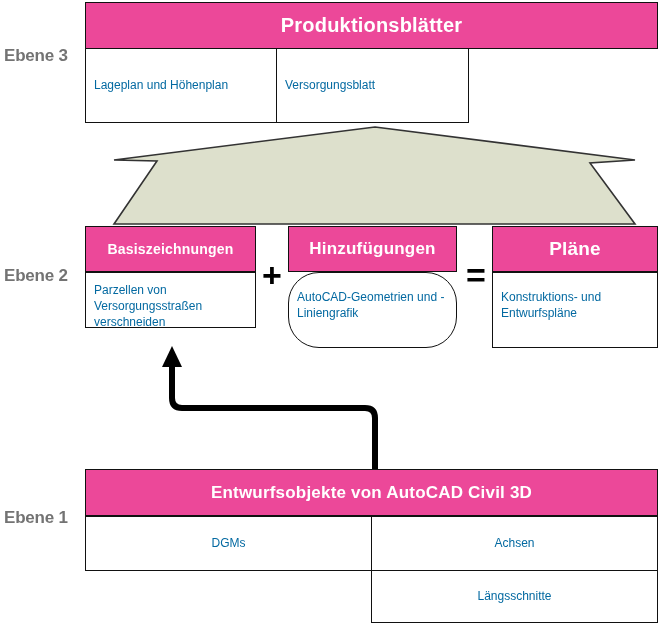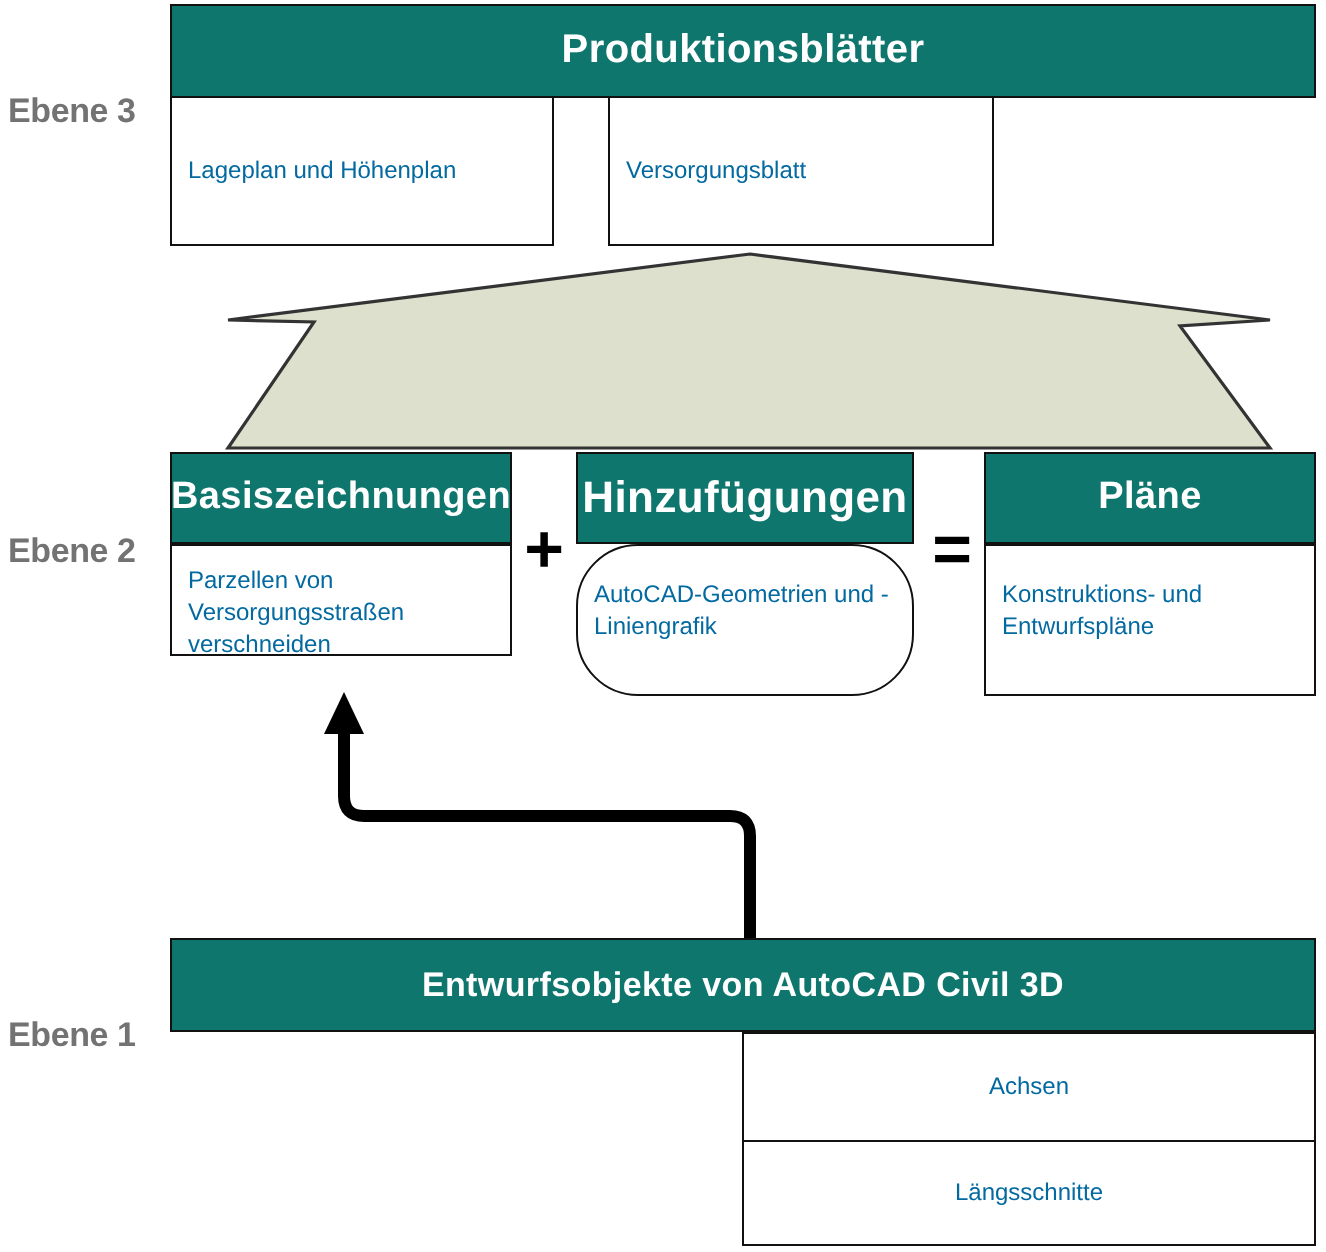--- a/index.html
+++ b/index.html
@@ -13,21 +13,21 @@
   #canvas {
     position: relative;
     width: 663px;
     height: 626px;
     background: #ffffff;
     overflow: hidden;
   }
   .hdr {
     position: absolute;
     box-sizing: border-box;
-    background: #0f766e;
+    background: #ec4899;
     border: 1px solid #111111;
     color: #ffffff;
     font-weight: bold;
     display: flex;
     align-items: center;
     justify-content: center;
     text-align: center;
     letter-spacing: 0.2px;
   }
   .cell {
@@ -88,39 +88,40 @@
     <path d="M 375,469 L 375,418 Q 375,408 365,408 L 182,408 Q 172,408 172,398 L 172,360" fill="none" stroke="#000000" stroke-width="6" stroke-linecap="butt" stroke-linejoin="round"></path>
     <polygon points="172,346 162,367 182,367" fill="#000000"></polygon>
   </svg>
 
   <div class="level-label" style="left:4px; top:46px;">Ebene 3</div>
 
   <div class="hdr" style="left:85px; top:2px; width:573px; height:47px; font-size:20px;">Produktionsblätter</div>
 
   <div class="cell left" style="left:85px; top:48px; width:192px; height:75px;">Lageplan und Höhenplan</div>
 
-  <div class="cell left" style="left:276px; top:48px; width:193px; height:75px;margin-left:28px;">Versorgungsblatt</div>
+  <div class="cell left" style="left:276px; top:48px; width:193px; height:75px;">Versorgungsblatt</div>
 
 
   <div class="level-label" style="left:4px; top:266px;">Ebene 2</div>
 
-  <div class="hdr" style="left:85px; top:226px; width:171px; height:46px; font-size:19px;">Basiszeichnungen</div>
+  <div class="hdr" style="left:85px; top:226px; width:171px; height:46px; font-size:14px;">Basiszeichnungen</div>
   <div class="cell left" style="left:85px; top:272px; width:171px; height:56px; align-items:flex-start; padding-top:9px;">Parzellen von Versorgungsstraßen verschneiden</div>
 
   <div class="op" style="left:258px; top:258px; width:28px; height:34px;">+</div>
 
-  <div class="hdr" style="left:288px; top:226px; width:169px; height:46px; font-size:22px;">Hinzufügungen</div>
+  <div class="hdr" style="left:288px; top:226px; width:169px; height:46px; font-size:17px;">Hinzufügungen</div>
   <div class="cell left" style="left:288px; top:272px; width:169px; height:76px; align-items:flex-start; padding-top:16px;border-radius:31px;">AutoCAD-Geometrien und -Liniengrafik</div>
 
   <div class="op" style="left:462px; top:258px; width:28px; height:34px;">=</div>
 
   <div class="hdr" style="left:492px; top:226px; width:166px; height:46px; font-size:19px;">Pläne</div>
   <div class="cell left" style="left:492px; top:272px; width:166px; height:76px; align-items:flex-start; padding-top:16px;">Konstruktions- und Entwurfspläne</div>
 
   <div class="level-label" style="left:4px; top:508px;">Ebene 1</div>
 
   <div class="hdr" style="left:85px; top:469px; width:573px; height:47px; font-size:17px;text-align:center;">Entwurfsobjekte von AutoCAD Civil 3D</div>
 
+  <div class="cell center" style="left:85px; top:516px; width:287px; height:55px;">DGMs</div>
   <div class="cell center" style="left:371px; top:516px; width:287px; height:55px;">Achsen</div>
 
   <div class="cell center" style="left:371px; top:570px; width:287px; height:53px;">Längsschnitte</div>
 
 </div>
 
 </body></html>

